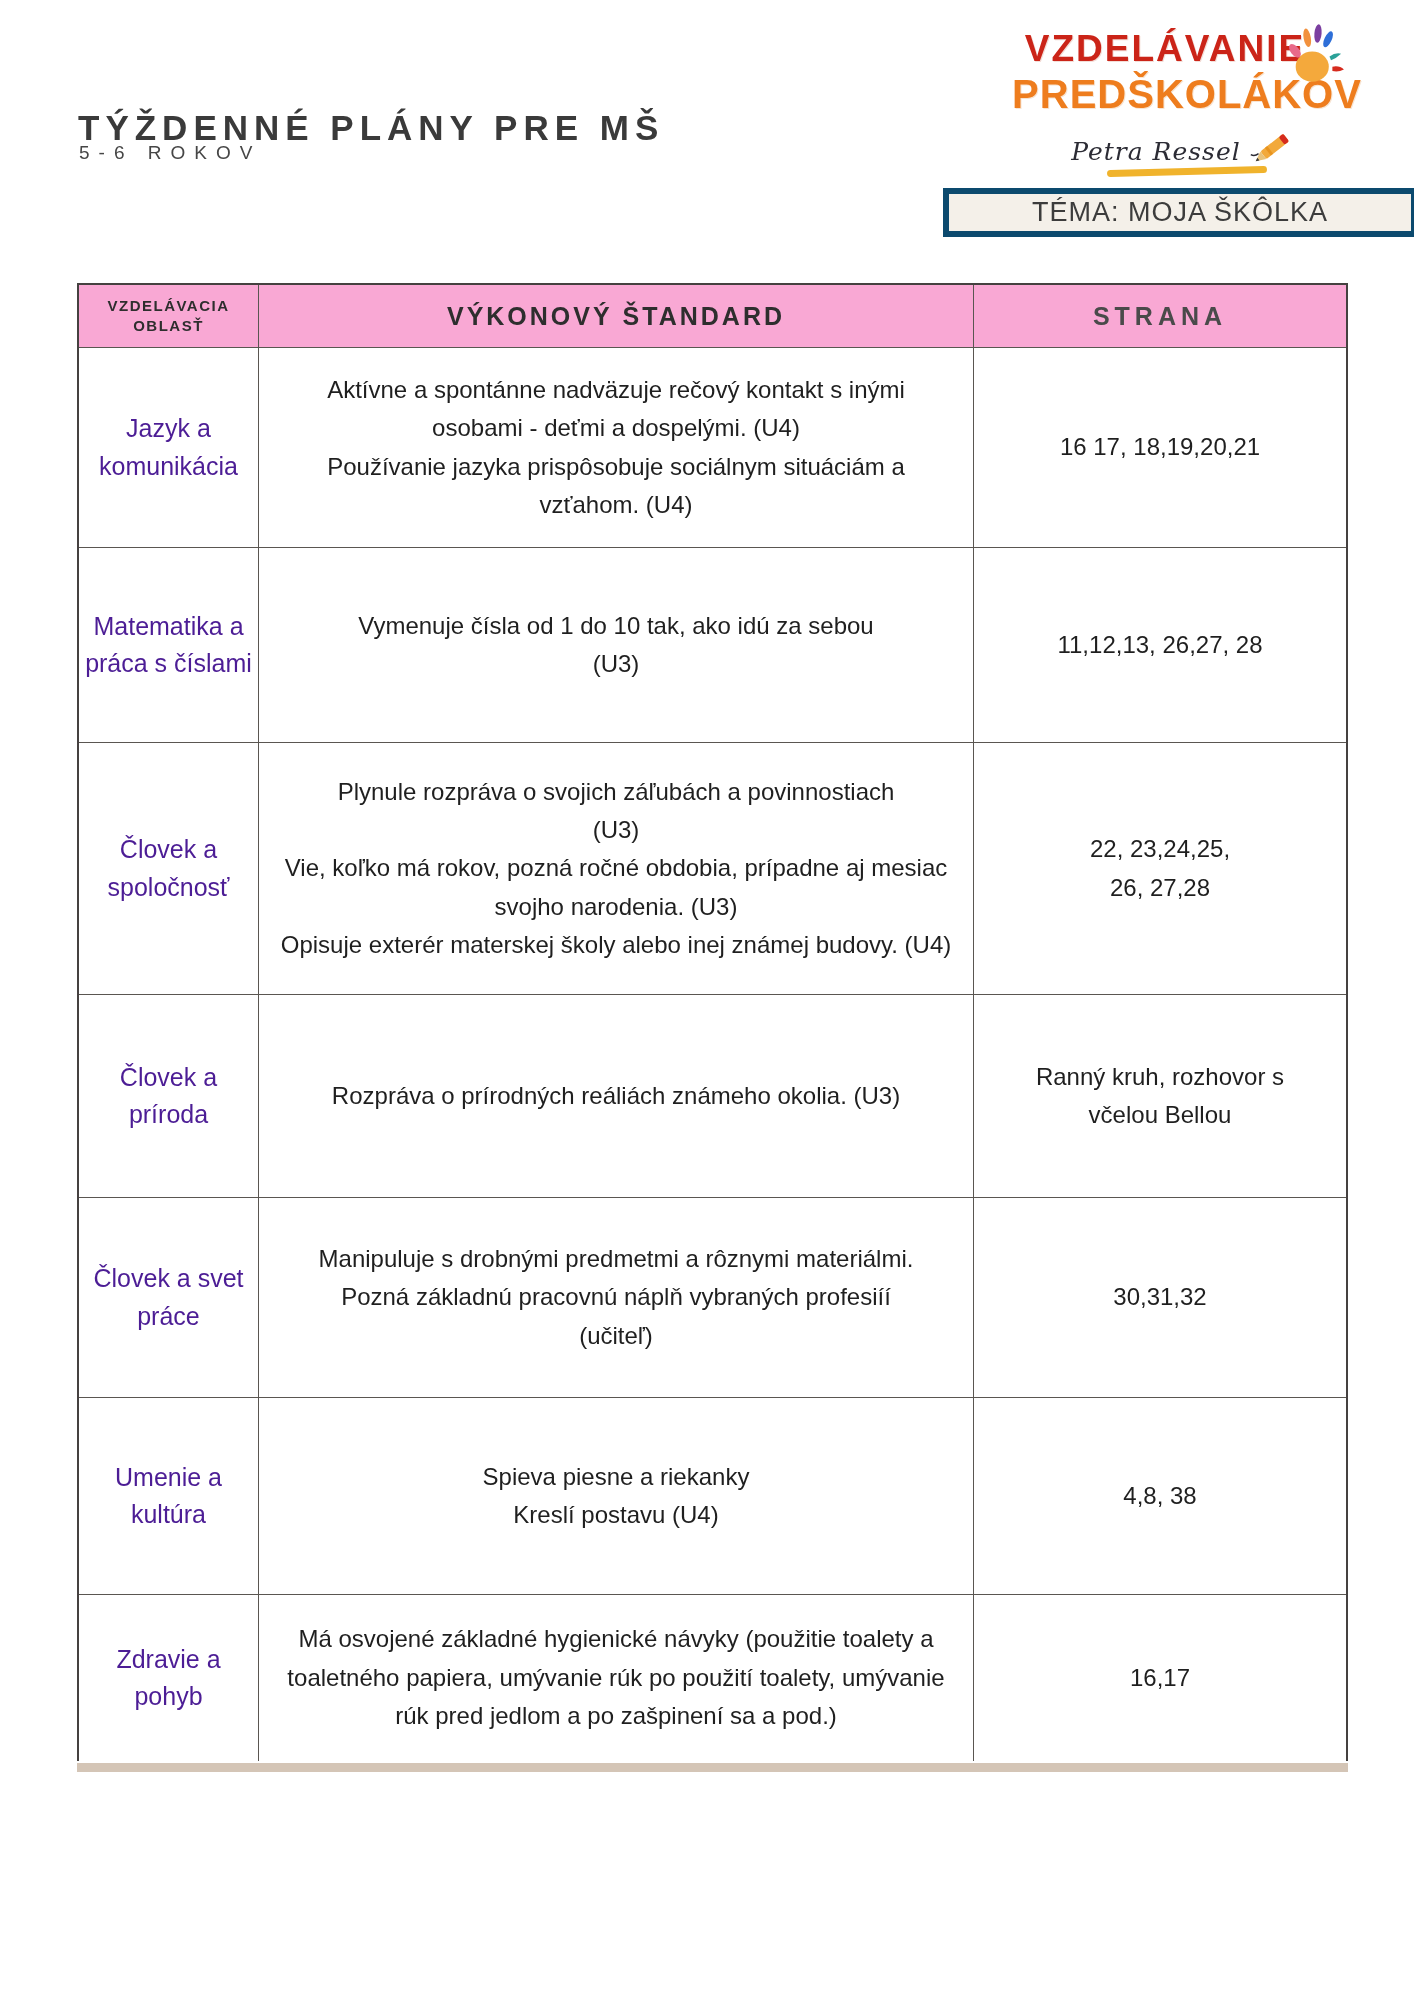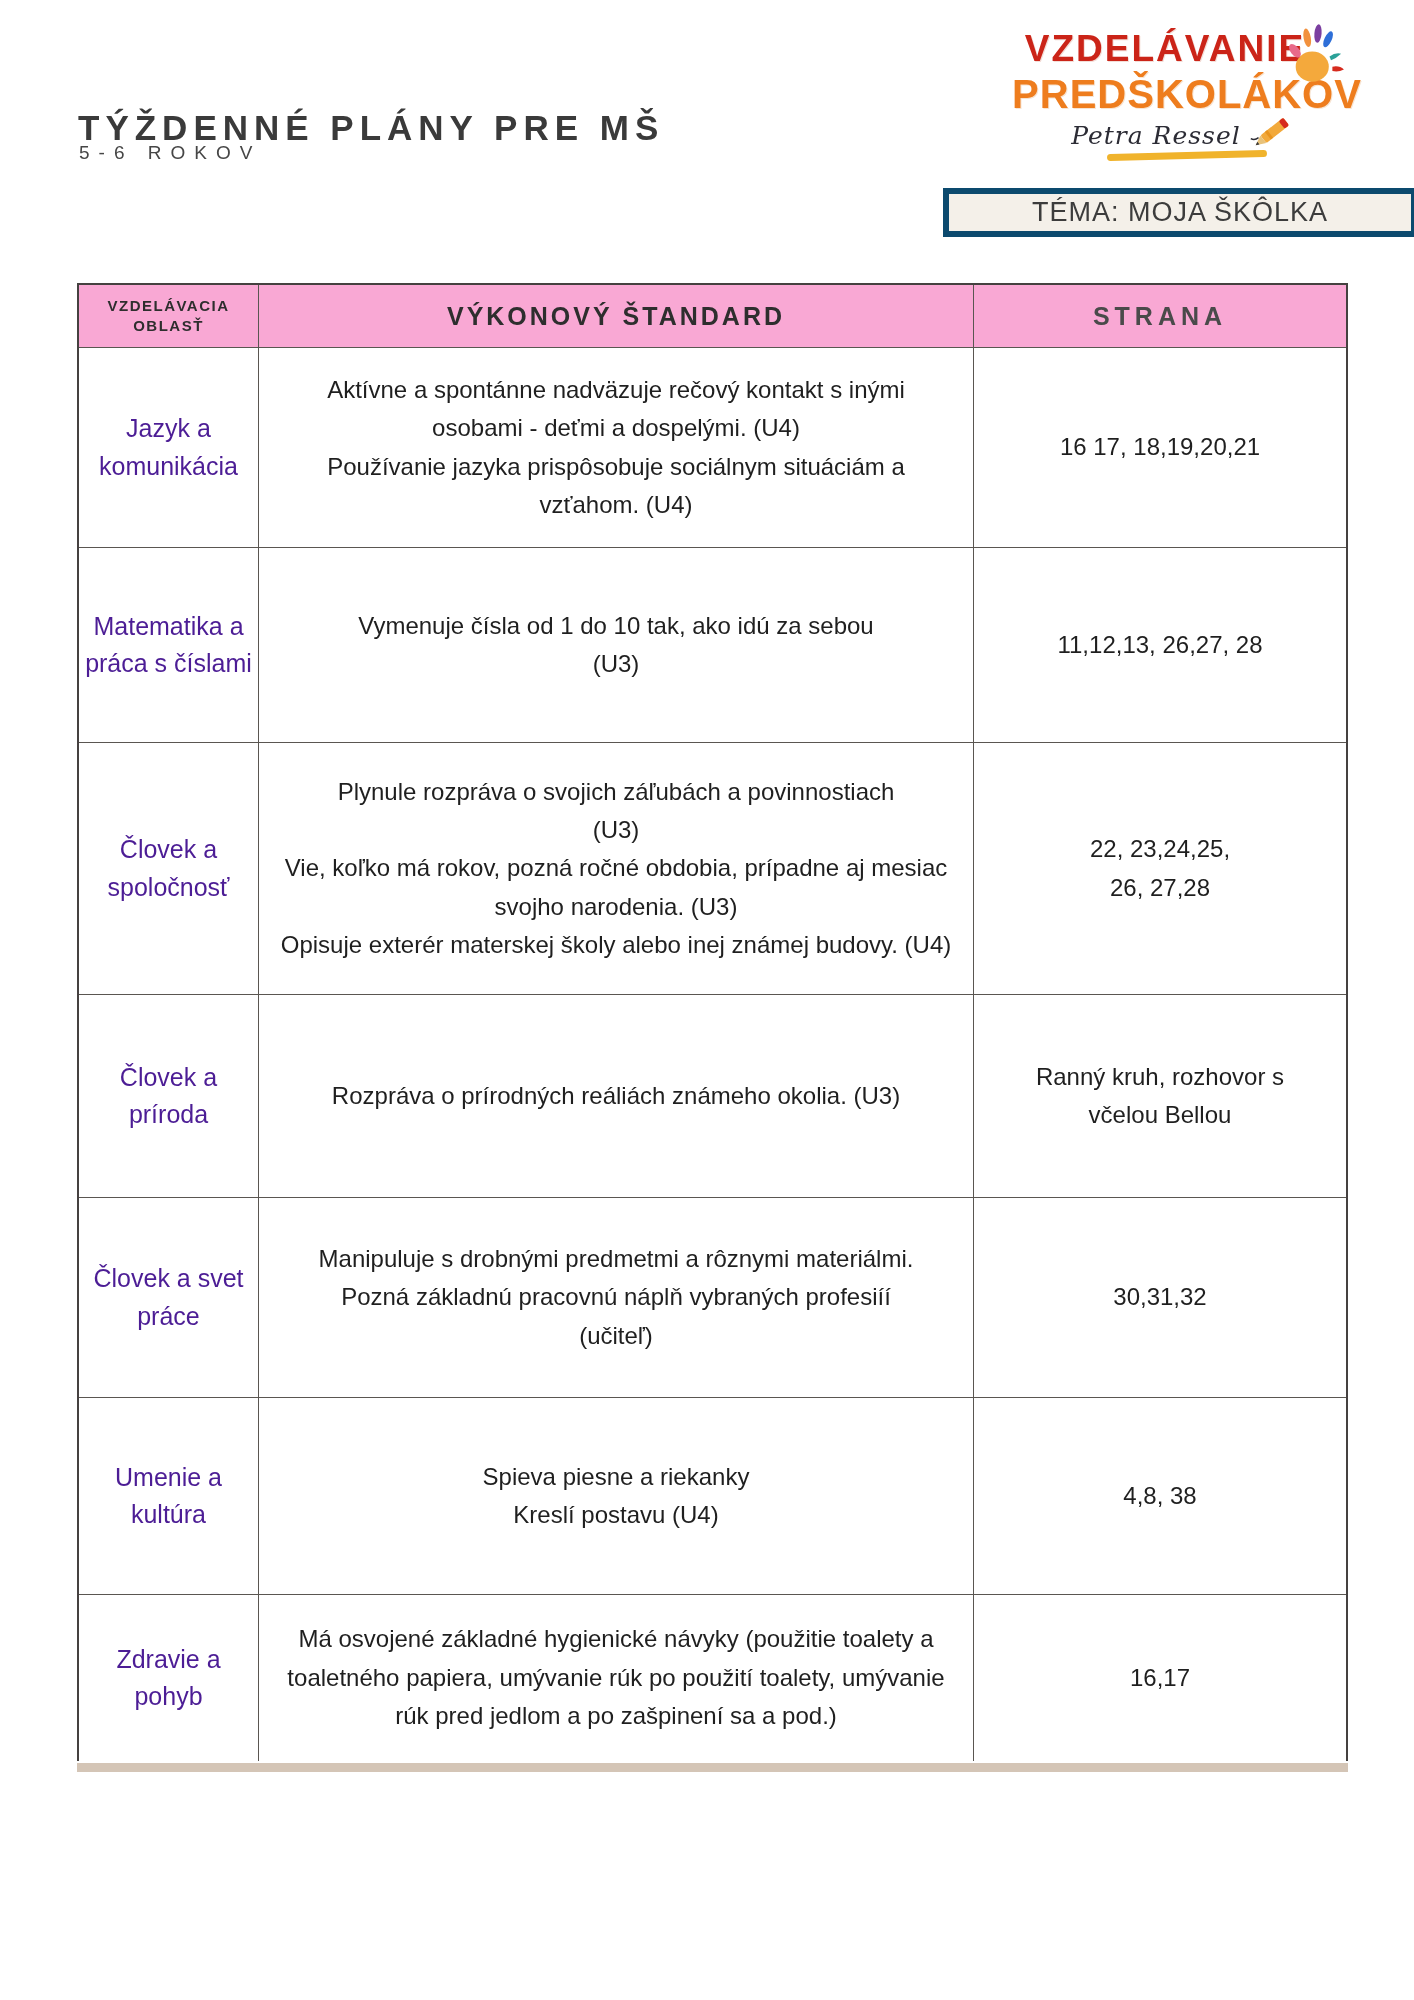--- a/index.html
+++ b/index.html
@@ -32,21 +32,21 @@
     white-space:nowrap;margin-right:44px;
     text-shadow:1px 1px 0 #f3ded8;
   }
   .logo-line2{
     font-size:40px;font-weight:bold;letter-spacing:1px;color:#ee7d1e;
     white-space:nowrap;margin-top:2px;
     text-shadow:1px 1px 0 #f7e4d2;
   }
   .hand-icon{position:absolute;right:8px;top:-6px;width:72px;height:72px;}
   .signature-row{
-    margin-top:4px;display:flex;align-items:center;justify-content:center;gap:4px;
+    margin-top:20px;display:flex;align-items:center;justify-content:center;gap:4px;
   }
   .signature{
     font-family:"DejaVu Serif", serif;font-style:italic;
     font-size:25px;color:#2c2c35;letter-spacing:1px;white-space:nowrap;
   }
   .pencil-icon{width:58px;height:40px;margin-top:-14px;}
   .gold-underline{
     margin:2px auto 0 auto;width:160px;height:7px;background:#f0b32c;
     border-radius:4px;transform:rotate(-1.5deg);
   }

